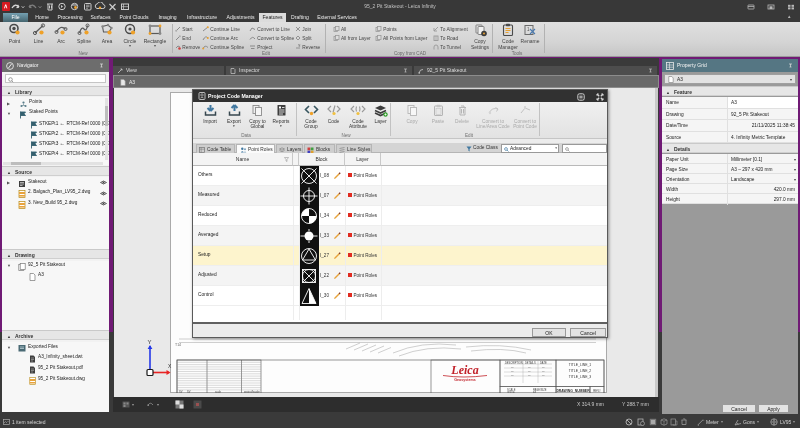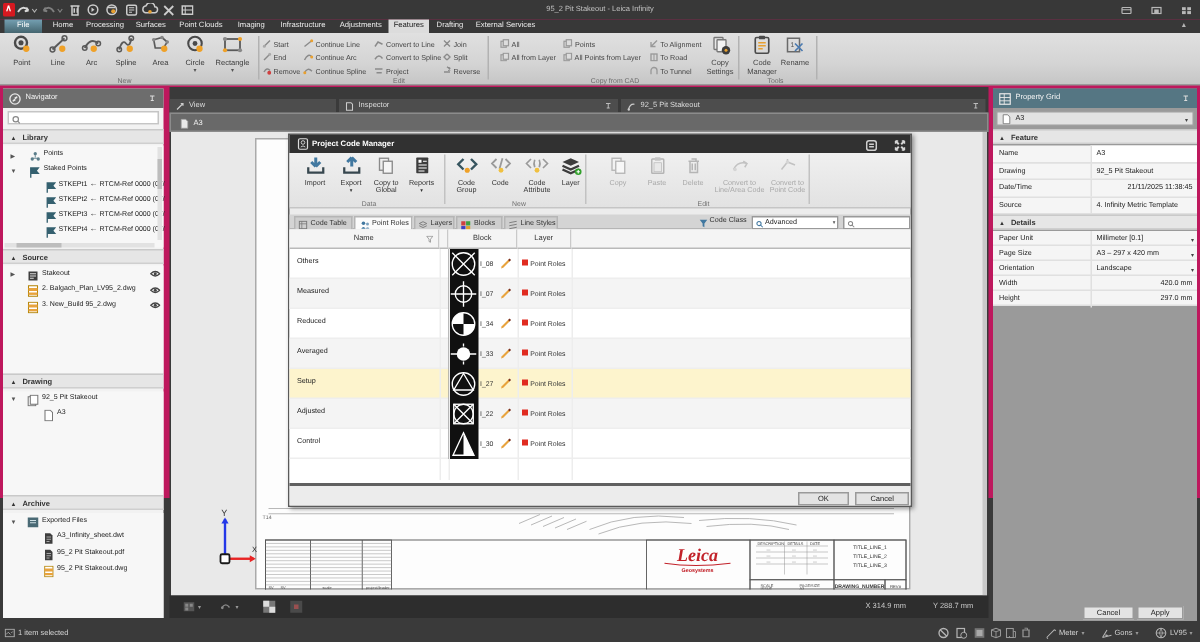--- a/index.html
+++ b/index.html
@@ -1,18 +1,18 @@
 <!DOCTYPE html>
 <html><head>
 <meta charset="utf-8">
 <style>
 * { margin:0; padding:0; box-sizing:border-box; }
 html,body { width:800px; height:428px; overflow:hidden; }
 body { font-family:"Liberation Sans", sans-serif; background:#3a3a3a; }
-#app { position:absolute; left:0; top:0; width:800px; height:332px; background:#be185d; }
+#app { position:absolute; left:0; top:0; width:800px; height:332px; background:#701a75; }
 .abs { position:absolute; }
 
 
 #titlebar { left:0; top:0; width:800px; height:13px; background:#383838; }
 #logo { left:2px; top:2px; width:8px; height:9px; background:#d61920; border-radius:1px; }
 #logo span { position:absolute; left:1.5px; top:2px; font-size:6px; color:#fff; font-weight:bold; line-height:5px;}
 .qat { position:absolute; top:2px; height:9px; color:#c8c8c8; }
 #wintitle { left:300px; top:0px; width:200px; height:13px; line-height:13px; text-align:center; color:#c0c0c0; font-size:5px; }
 
 

